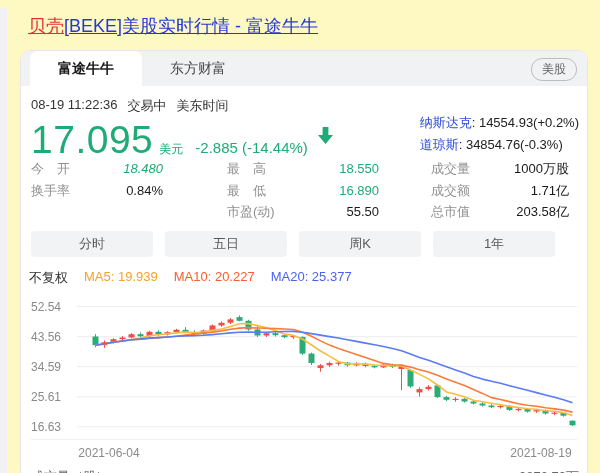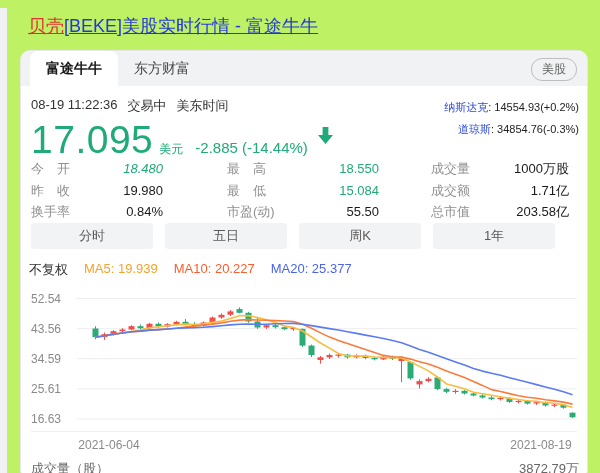--- a/index.html
+++ b/index.html
@@ -1,51 +1,51 @@
 <!DOCTYPE html>
 <html><head>
 <meta charset="utf-8">
 <style>
   * { margin:0; padding:0; box-sizing:border-box; }
   html,body { width:600px; height:473px; background:#fff; overflow:hidden;
     font-family:"Liberation Sans","DejaVu Sans",sans-serif; }
-  #root { position:relative; width:600px; height:473px; background:#bef264; }
+  #root { position:relative; width:600px; height:473px; background:#fef9c3; }
   .edge-strip { position:absolute; left:0; top:8px; width:7px; height:465px; background:#f1f1f3; }
 
   .page-title { position:absolute; left:28px; top:14px; font-size:18px; text-decoration:underline; cursor:pointer; white-space:nowrap; }
   .page-title .t-red { text-decoration:underline; }
   .page-title .t-blue { text-decoration:underline; }
 
   .card { position:absolute; left:20px; top:50px; width:568px; height:430px;
     background:#fff; border:1px solid #e7e7ea; border-radius:10px; overflow:hidden; }
 
   .tabbar { height:35px; background:#f1f2f4; display:flex; align-items:stretch; position:relative; }
-  .tab { padding:0 16px; display:flex; align-items:center; font-size:14px; color:#444; cursor:pointer; }
+  .tab { padding:0 28px; display:flex; align-items:center; font-size:14px; color:#444; cursor:pointer; }
   .tab.active { background:#fff; border-radius:8px 8px 0 0; margin-left:9px; font-weight:bold; color:#1a1a1a; }
   .badge { position:absolute; right:10px; top:7px; font-size:12px; color:#666;
     border:1px solid #bdbdbd; border-radius:11px; padding:2px 10px; background:transparent; }
 
   .quote { position:relative; padding:10px 10px 0 10px; }
   .time-row { font-size:13px; color:#333; display:flex; gap:10px; margin-top:1px; }
-  .indices { position:absolute; right:8px; top:10px; text-align:right; font-size:11px; line-height:22px; color:#222; }
+  .indices { position:absolute; right:8px; top:26px; text-align:left; font-size:13px; line-height:22px; color:#222; }
   .idx-name { cursor:pointer; }
   .price-row { display:flex; align-items:baseline; margin-top:3px; height:34px; }
   .price-big { font-size:39px; font-weight:500; letter-spacing:0.5px; }
   .price-cur { font-size:12px; margin-left:6px; }
   .price-chg { font-size:15px; margin-left:12px; }
   .arrow-ico { margin-left:10px; align-self:center; }
 
   .stats { display:flex; justify-content:space-between; padding:4px 8px 0 0; margin-top:2px;gap:9px; }
   .stat-col { display:flex; flex-direction:column; }
   .stat-col.c1 { width:132px; } .stat-col.c2 { width:152px;margin-left:12px; } .stat-col.c3 { width:138px; }
   .stat-row { display:flex; justify-content:space-between; font-size:13px; line-height:21.5px; }
   .stat-label { color:#8f8f8f; white-space:pre; }
   .stat-value { color:#1a1a1a; }
 
-  .periods { display:flex; gap:12px; margin:0 32px 0 10px; }
+  .periods { display:flex; gap:12px; margin:8px 32px 0 10px; }
   .pbtn { flex:1; height:26px; background:#f2f3f5; border:none; border-radius:4px;
     font-size:13px; color:#5a5a5a; cursor:pointer; font-family:inherit; }
   .pbtn.active { color:#111; font-weight:bold; }
 
   .legend { display:flex; gap:16px; margin:12px 0 0 8px; font-size:13px; }
   .legend .adjust { color:#333; }
 
   .chartwrap { margin:4px 10px 0 10px; }
   svg { display:block; }
 
@@ -90,36 +90,32 @@
         </svg>
       </div>
 
       <div class="stats">
         <div class="stat-col c1">
           <div class="stat-row">
               <span class="stat-label">今　开</span>
               <span class="stat-value" style="color: rgb(31, 171, 119); font-style: italic;">18.480</span>
             </div>
           <div class="stat-row">
-              <span class="stat-label">昨　收</span>
-              <span class="stat-value" style="color: rgb(26, 26, 26);">19.980</span>
-            </div>
-          <div class="stat-row">
               <span class="stat-label">换手率</span>
               <span class="stat-value" style="color: rgb(26, 26, 26);">0.84%</span>
             </div>
         </div>
         <div class="stat-col c2">
           <div class="stat-row">
               <span class="stat-label">最　高</span>
               <span class="stat-value" style="color: rgb(31, 171, 119);">18.550</span>
             </div>
           <div class="stat-row">
               <span class="stat-label">最　低</span>
-              <span class="stat-value" style="color: rgb(31, 171, 119);">15.084</span>
+              <span class="stat-value" style="color: rgb(31, 171, 119);">16.890</span>
             </div>
           <div class="stat-row">
               <span class="stat-label">市盈(动)</span>
               <span class="stat-value" style="color: rgb(26, 26, 26);">55.50</span>
             </div>
         </div>
         <div class="stat-col c3">
           <div class="stat-row">
               <span class="stat-label">成交量</span>
               <span class="stat-value" style="color: rgb(26, 26, 26);">1000万股</span>

